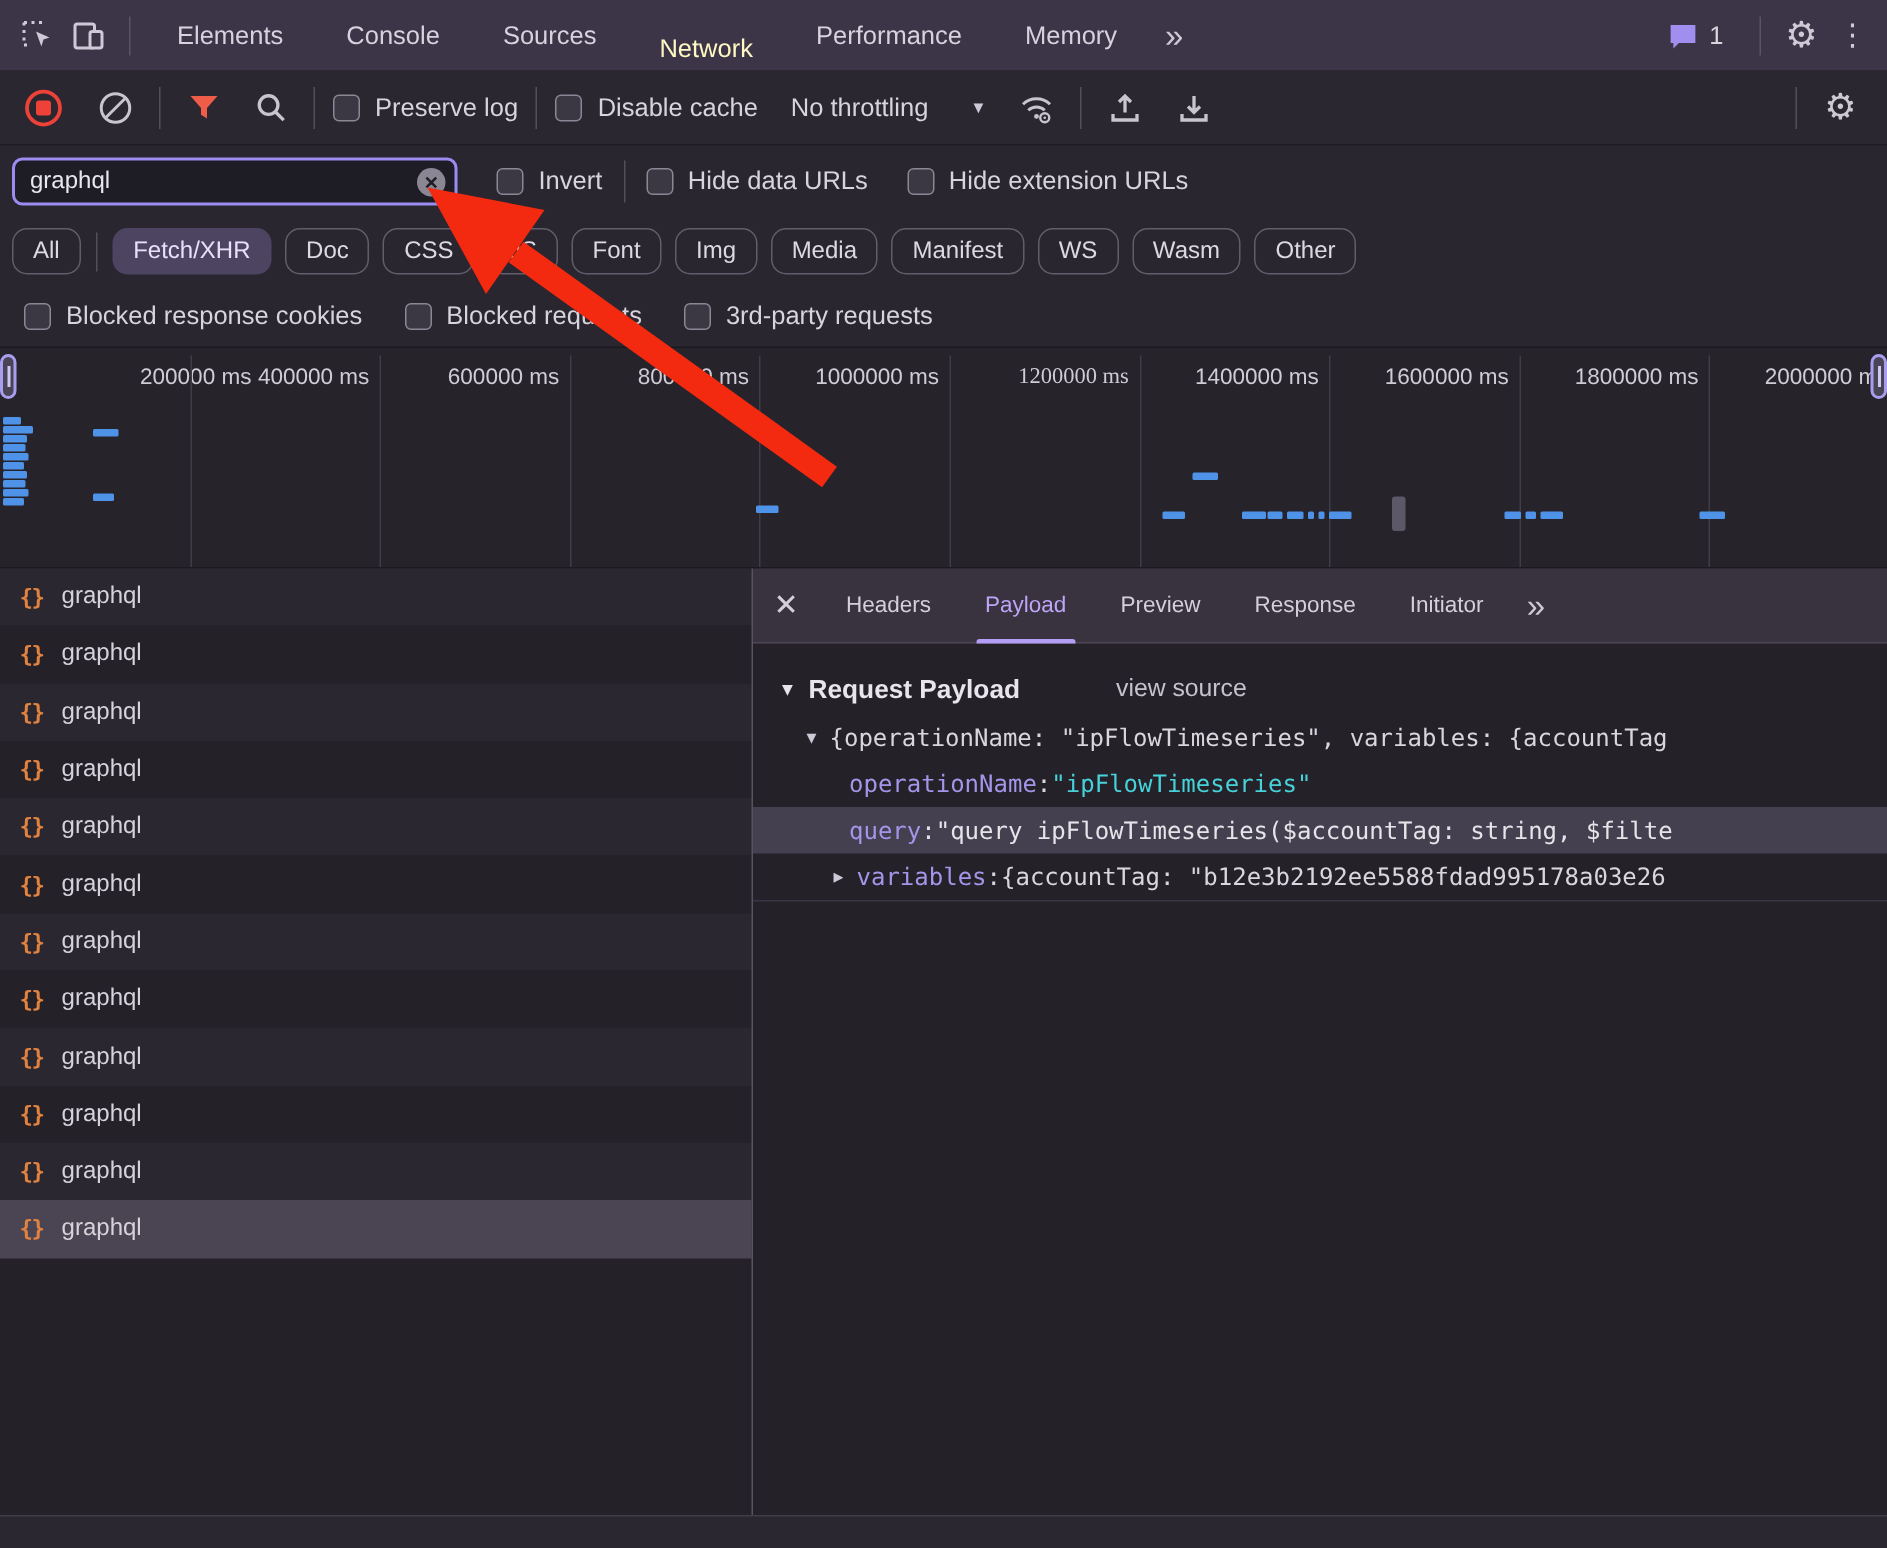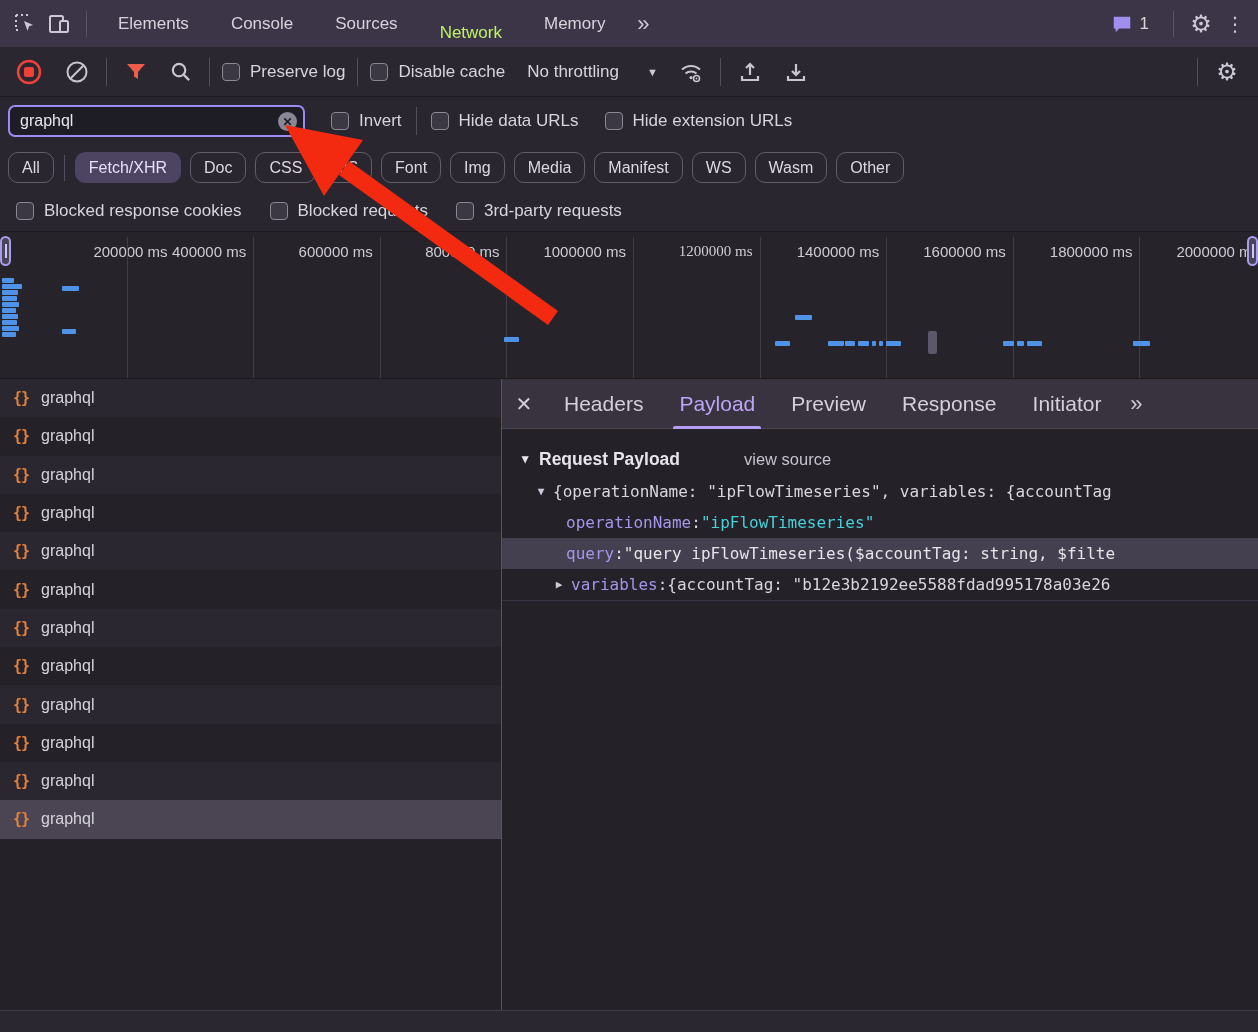--- a/index.html
+++ b/index.html
@@ -9,21 +9,21 @@
     background:#29262f; font-family:"Liberation Sans", sans-serif;
     color:#d7d4dc; -webkit-font-smoothing:antialiased;
   }
   .abs { position:absolute; }
   .row-center { display:flex; align-items:center; }
 
   
   .tabbar { left:0; top:0; width:1258px; height:47px; background:#3c3548; display:flex; align-items:center; }
   .tabbar .vdiv { width:1px; height:26px; background:#5a5368; margin:0 10px; }
   .tab { position:relative; height:47px; display:flex; align-items:center; padding:0 21px; font-size:17px; color:#d7d3de; cursor:default; }
-  .tab.active { color:#bef264;margin-top:18px; }
+  .tab.active { color:#fef9c3;margin-top:18px; }
   .tab.active::after { content:""; position:absolute; left:10px; right:10px; bottom:0; height:3px; background:#a78cf2; border-radius:2px 2px 0 0; }
   .iconbtn { display:flex; align-items:center; justify-content:center; width:34px; height:34px; color:#cdc9d6; }
   .glyph { font-size:21px; color:#cdc9d6; line-height:1; }
 
   
   .toolbar2 { left:0; top:47px; width:1258px; height:50px; background:#2a2731; border-bottom:1px solid #1d1a22; display:flex; align-items:center; }
   .toolbar2 .vdiv { width:1px; height:28px; background:#534e5e; margin:0 12px; }
   .cb { width:18px; height:18px; border:1.5px solid #8b8795; border-radius:4px; background:#3b3844; flex:0 0 auto; }
   .cblabel { font-size:17px; color:#d7d4dc; margin-left:10px; }
 
@@ -58,21 +58,21 @@
   .paneldiv { left:501px; top:379px; width:1px; height:653px; background:#585263; z-index:5; }
 
   .name-header { height:51px; display:flex; align-items:center; padding-left:16px; font-size:17px; color:#dcd9e1; background:#29262f; border-bottom:1px solid #4a4552; }
   .req-row { height:38.3px; display:flex; align-items:center; padding-left:13px; font-size:16px; color:#d6d3db; }
   .req-row.odd { background:#2a2731; }
   .req-row.even { background:#242129; }
   .req-row.selected { background:#4b4553; }
   .json-ico { font-family:"DejaVu Sans Mono",monospace; color:#e2823f; font-size:15px; font-weight:bold; margin-right:12px; letter-spacing:-1px; }
 
   .detail-tabs { height:50px; background:#39323f; border-bottom:1px solid #4a4552; display:flex; align-items:center; }
-  .dtab { position:relative; height:50px; display:flex; align-items:center; padding:0 18px; font-size:21px; color:#d3cfdb;text-align:center; }
+  .dtab { position:relative; height:50px; display:flex; align-items:center; padding:0 18px; font-size:15px; color:#d3cfdb;text-align:center; }
   .dtab.active { color:#bda6f8; }
   .dtab.active::after { content:""; position:absolute; left:12px; right:12px; bottom:0; height:3px; background:#b49df5; border-radius:2px 2px 0 0; }
   .closebtn { width:44px; height:50px; display:flex; align-items:center; justify-content:center; font-size:20px; color:#d3cfdb; }
 
   .payload { font-family:"DejaVu Sans Mono",monospace; font-size:16px; }
   .p-title { height:34px; margin-top:13px; display:flex; align-items:center; padding-left:16px; }
   .p-title .t { font-family:"Liberation Sans",sans-serif; font-weight:bold; font-size:17.5px; color:#e8e5ec; margin-left:2px; }
   .p-title .vs { font-family:"Liberation Sans",sans-serif; font-size:16.5px; color:#c6c2cd; margin-left:64px; }
   .tree-row { height:31px; display:flex; align-items:center; white-space:nowrap; overflow:hidden; }
   .tree-row.selected { background:#454050; }
@@ -107,20 +107,21 @@
       <svg class="icon-svg" width="24" height="24" viewBox="0 0 24 24" fill="none" stroke="#cdc9d6" stroke-width="2">
           <rect x="3" y="4" width="13" height="16" rx="1.5"></rect>
           <rect x="13" y="9" width="8" height="11" rx="1.5" fill="#3c3548"></rect>
         </svg>
     </div>
     <div class="vdiv"></div>
     <div class="tab">Elements</div>
     <div class="tab">Console</div>
     <div class="tab">Sources</div>
     <div class="tab active">Network</div>
+    <div class="tab">Performance</div>
     <div class="tab">Memory</div>
     <div class="iconbtn">
         <span class="glyph" style="font-size:22px">»</span>
       </div>
     <div style="flex:1"></div>
     <div class="row-center" style="margin-right:14px">
       <svg class="icon-svg" width="22" height="22" viewBox="0 0 24 24">
           <path d="M3 4h18v13H9l-4 4v-4H3z" fill="#a18ff0"></path>
         </svg>
       <span style="font-size:17px;color:#d7d4dc;margin-left:7px">1</span>

